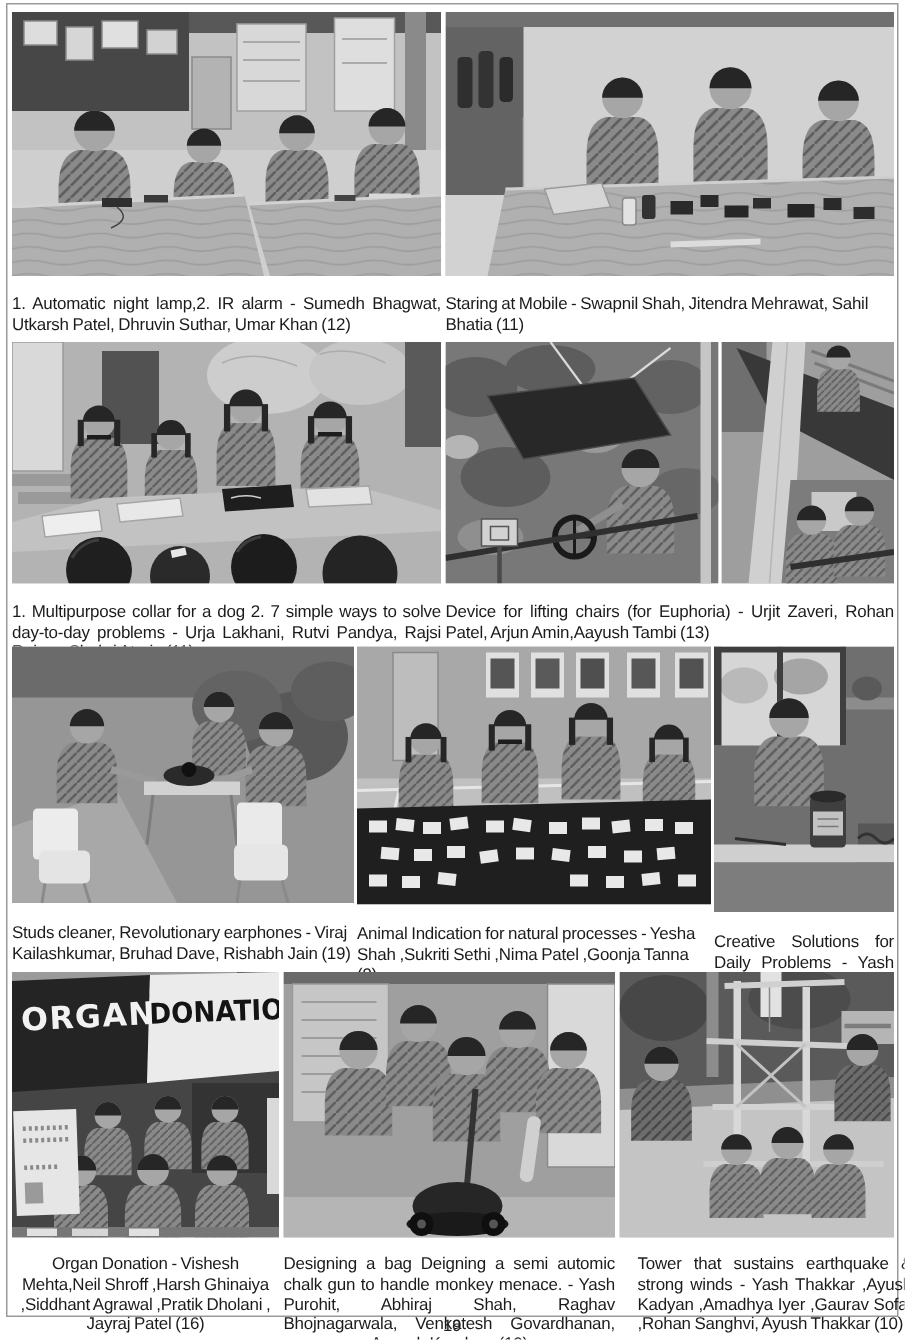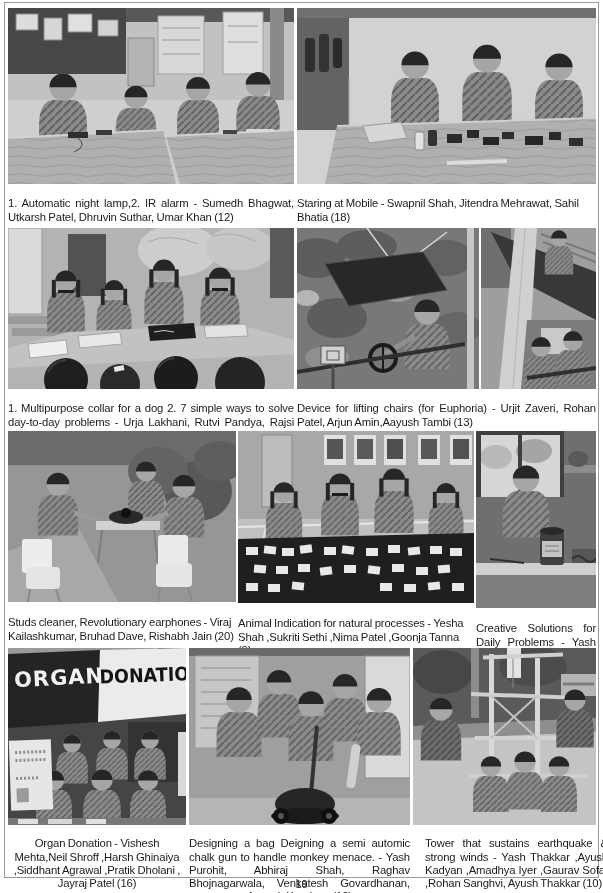--- a/index.html
+++ b/index.html
@@ -115,21 +115,21 @@
     <rect x="186" y="129" width="16" height="8" fill="#262626"></rect>
     <rect x="205" y="124" width="12" height="7" fill="#2e2e2e"></rect>
     <rect x="228" y="128" width="18" height="9" fill="#262626"></rect>
     <rect x="252" y="124" width="12" height="8" fill="#2a2a2a"></rect>
     <rect x="272" y="130" width="14" height="8" fill="#2e2e2e"></rect>
     <rect x="150" y="152" width="60" height="4" fill="#dcdcdc" transform="rotate(-2 180 154)"></rect>
   </svg>
 </figure>
 
 <p class="cap j" style="left:8px;top:186px;width:286px">1. Automatic night lamp,2. IR alarm - Sumedh Bhagwat, Utkarsh Patel, Dhruvin Suthar, Umar Khan (12)</p>
-<p class="cap" style="left:297px;top:186px;width:299px">Staring at Mobile - Swapnil Shah, Jitendra Mehrawat, Sahil Bhatia (18)</p>
+<p class="cap" style="left:297px;top:186px;width:299px">Staring at Mobile - Swapnil Shah, Jitendra Mehrawat, Sahil Bhatia (11)</p>
 
 <figure class="ph" style="left:8px;top:228px;width:286px;height:161px">
   <svg width="286" height="161" viewBox="0 0 286 161">
     <rect width="286" height="161" fill="#b3b3b3"></rect>
     <rect x="0" y="0" width="34" height="86" fill="#d9d9d9" stroke="#9a9a9a"></rect>
     <rect x="60" y="6" width="38" height="62" fill="#525252"></rect>
     <ellipse cx="170" cy="22" rx="40" ry="26" fill="#cdcdcd"></ellipse>
     <ellipse cx="232" cy="20" rx="34" ry="22" fill="#c6c6c6"></ellipse>
     <path d="M140 14 q20 -10 50 2 M205 8 q22 -6 44 6" stroke="#ababab" fill="none"></path>
     <rect x="262" y="0" width="24" height="70" fill="#5a5a5a"></rect>
@@ -305,21 +305,21 @@
     <rect x="64" y="100" width="24" height="34" rx="3" fill="#3f3f3f"></rect>
     <ellipse cx="76" cy="100" rx="12" ry="4" fill="#2a2a2a"></ellipse>
     <rect x="66" y="110" width="20" height="16" fill="#c2c2c2"></rect>
     <line x1="69" y1="115" x2="83" y2="115" stroke="#777777"></line>
     <line x1="69" y1="120" x2="83" y2="120" stroke="#777777"></line>
     <line x1="14" y1="128" x2="48" y2="132" stroke="#2f2f2f" stroke-width="2"></line>
     <path d="M96 128 q6 -6 12 0 q6 6 12 0" stroke="#333333" fill="none" stroke-width="2"></path>
   </svg>
 </figure>
 
-<p class="cap" style="left:8px;top:605px;width:228px">Studs cleaner, Revolutionary earphones - Viraj Kailashkumar, Bruhad Dave, Rishabh Jain (20)</p>
+<p class="cap" style="left:8px;top:605px;width:228px">Studs cleaner, Revolutionary earphones - Viraj Kailashkumar, Bruhad Dave, Rishabh Jain (19)</p>
 <p class="cap" style="left:238px;top:606px;width:236px">Animal Indication for natural processes - Yesha Shah ,Sukriti Sethi ,Nima Patel ,Goonja Tanna (9)</p>
 <p class="cap j" style="left:476px;top:611px;width:120px">Creative Solutions for Daily Problems - Yash Sharma(12)</p>
 
 <figure class="ph" style="left:8px;top:648px;width:178px;height:177px;position:absolute">
   <svg width="178" height="177" viewBox="0 0 178 177">
     <rect width="178" height="177" fill="#454545"></rect>
     <rect x="0" y="0" width="178" height="14" fill="#9a9a9a"></rect>
     <rect x="150" y="0" width="28" height="10" fill="#4f4f4f"></rect>
     <polygon points="0,6 92,2 90,74 0,80" fill="#242424"></polygon>
     <polygon points="92,2 178,0 178,66 90,74" fill="#ebebeb"></polygon>

